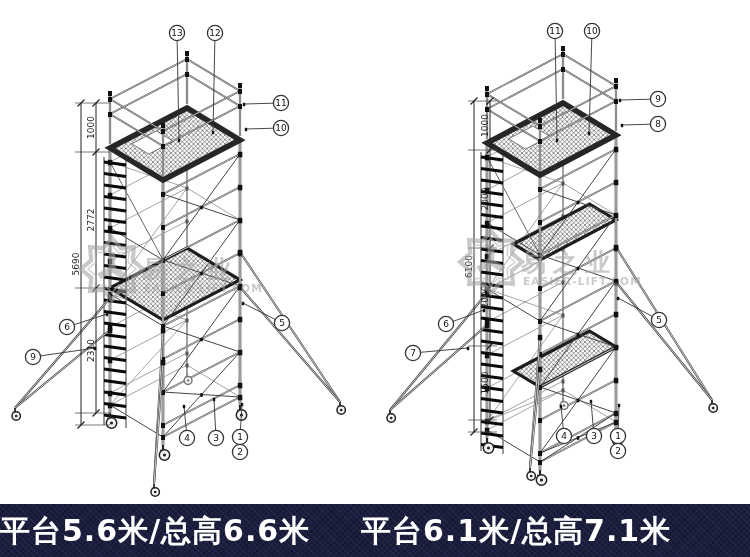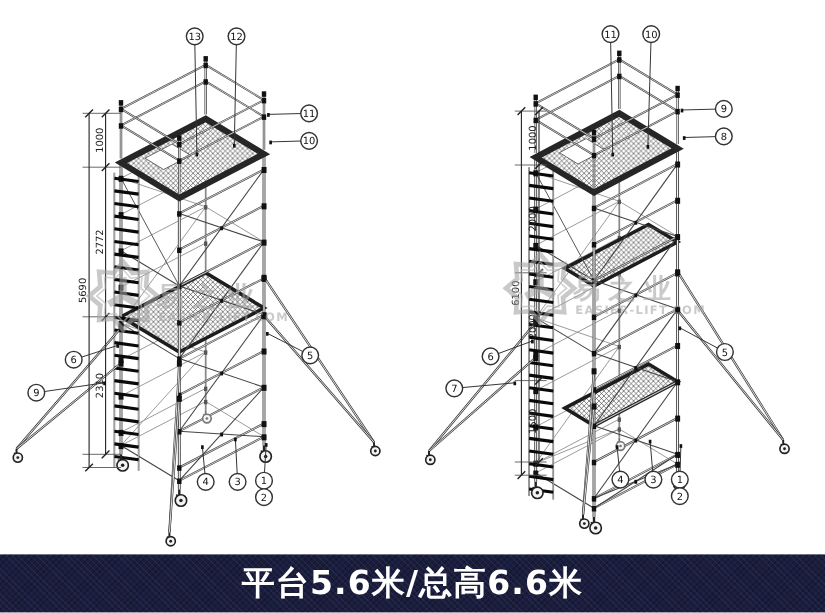--- a/index.html
+++ b/index.html
@@ -4,21 +4,21 @@
 <style>
   html,body{margin:0;padding:0;background:#ffffff;}
   #app{position:relative;width:750px;height:557px;background:#ffffff;overflow:hidden;
        font-family:"DejaVu Sans","Liberation Sans",sans-serif;}
   #diagram{position:absolute;left:0;top:0;display:block;}
   #caption-bar{position:absolute;left:0;top:504px;width:750px;height:53px;
        background-color:#1a1d3c;
        background-image:repeating-linear-gradient(45deg, rgba(120,135,200,0.10) 0 1px, transparent 1px 4px),
                         repeating-linear-gradient(-45deg, rgba(0,0,0,0.22) 0 1px, transparent 1px 4px);
        display:flex;align-items:center;}
-  .caption{flex:1;text-align:center;color:#ffffff;font-weight:bold;font-size:30px;
+  .caption{flex:1;text-align:left;color:#ffffff;font-weight:bold;font-size:30px;
        letter-spacing:1px;line-height:53px;white-space:nowrap;}
   svg text{font-family:"DejaVu Sans","Liberation Sans",sans-serif;}
 </style>
 </head>
 <body>
 
 <div id="app">
   <svg id="diagram" width="750" height="504" viewBox="0 0 750 504">
       <defs>
         <pattern id="mesh" patternUnits="userSpaceOnUse" width="4.5" height="4.5">
@@ -675,14 +675,15 @@
           </g>
           <g>
             <circle cx="618" cy="451" r="7.6" fill="#fff" stroke="#333" stroke-width="1.3"></circle>
             <text x="618" y="454.2" font-size="9" text-anchor="middle" fill="#111">2</text>
           </g>
         </g>
       </g>
     </svg>
   <div id="caption-bar">
     <div class="caption">平台5.6米/总高6.6米</div>
+    <div class="caption" style="transform:translateX(-14px)">平台6.1米/总高7.1米</div>
   </div>
 </div>
 
 </body></html>

